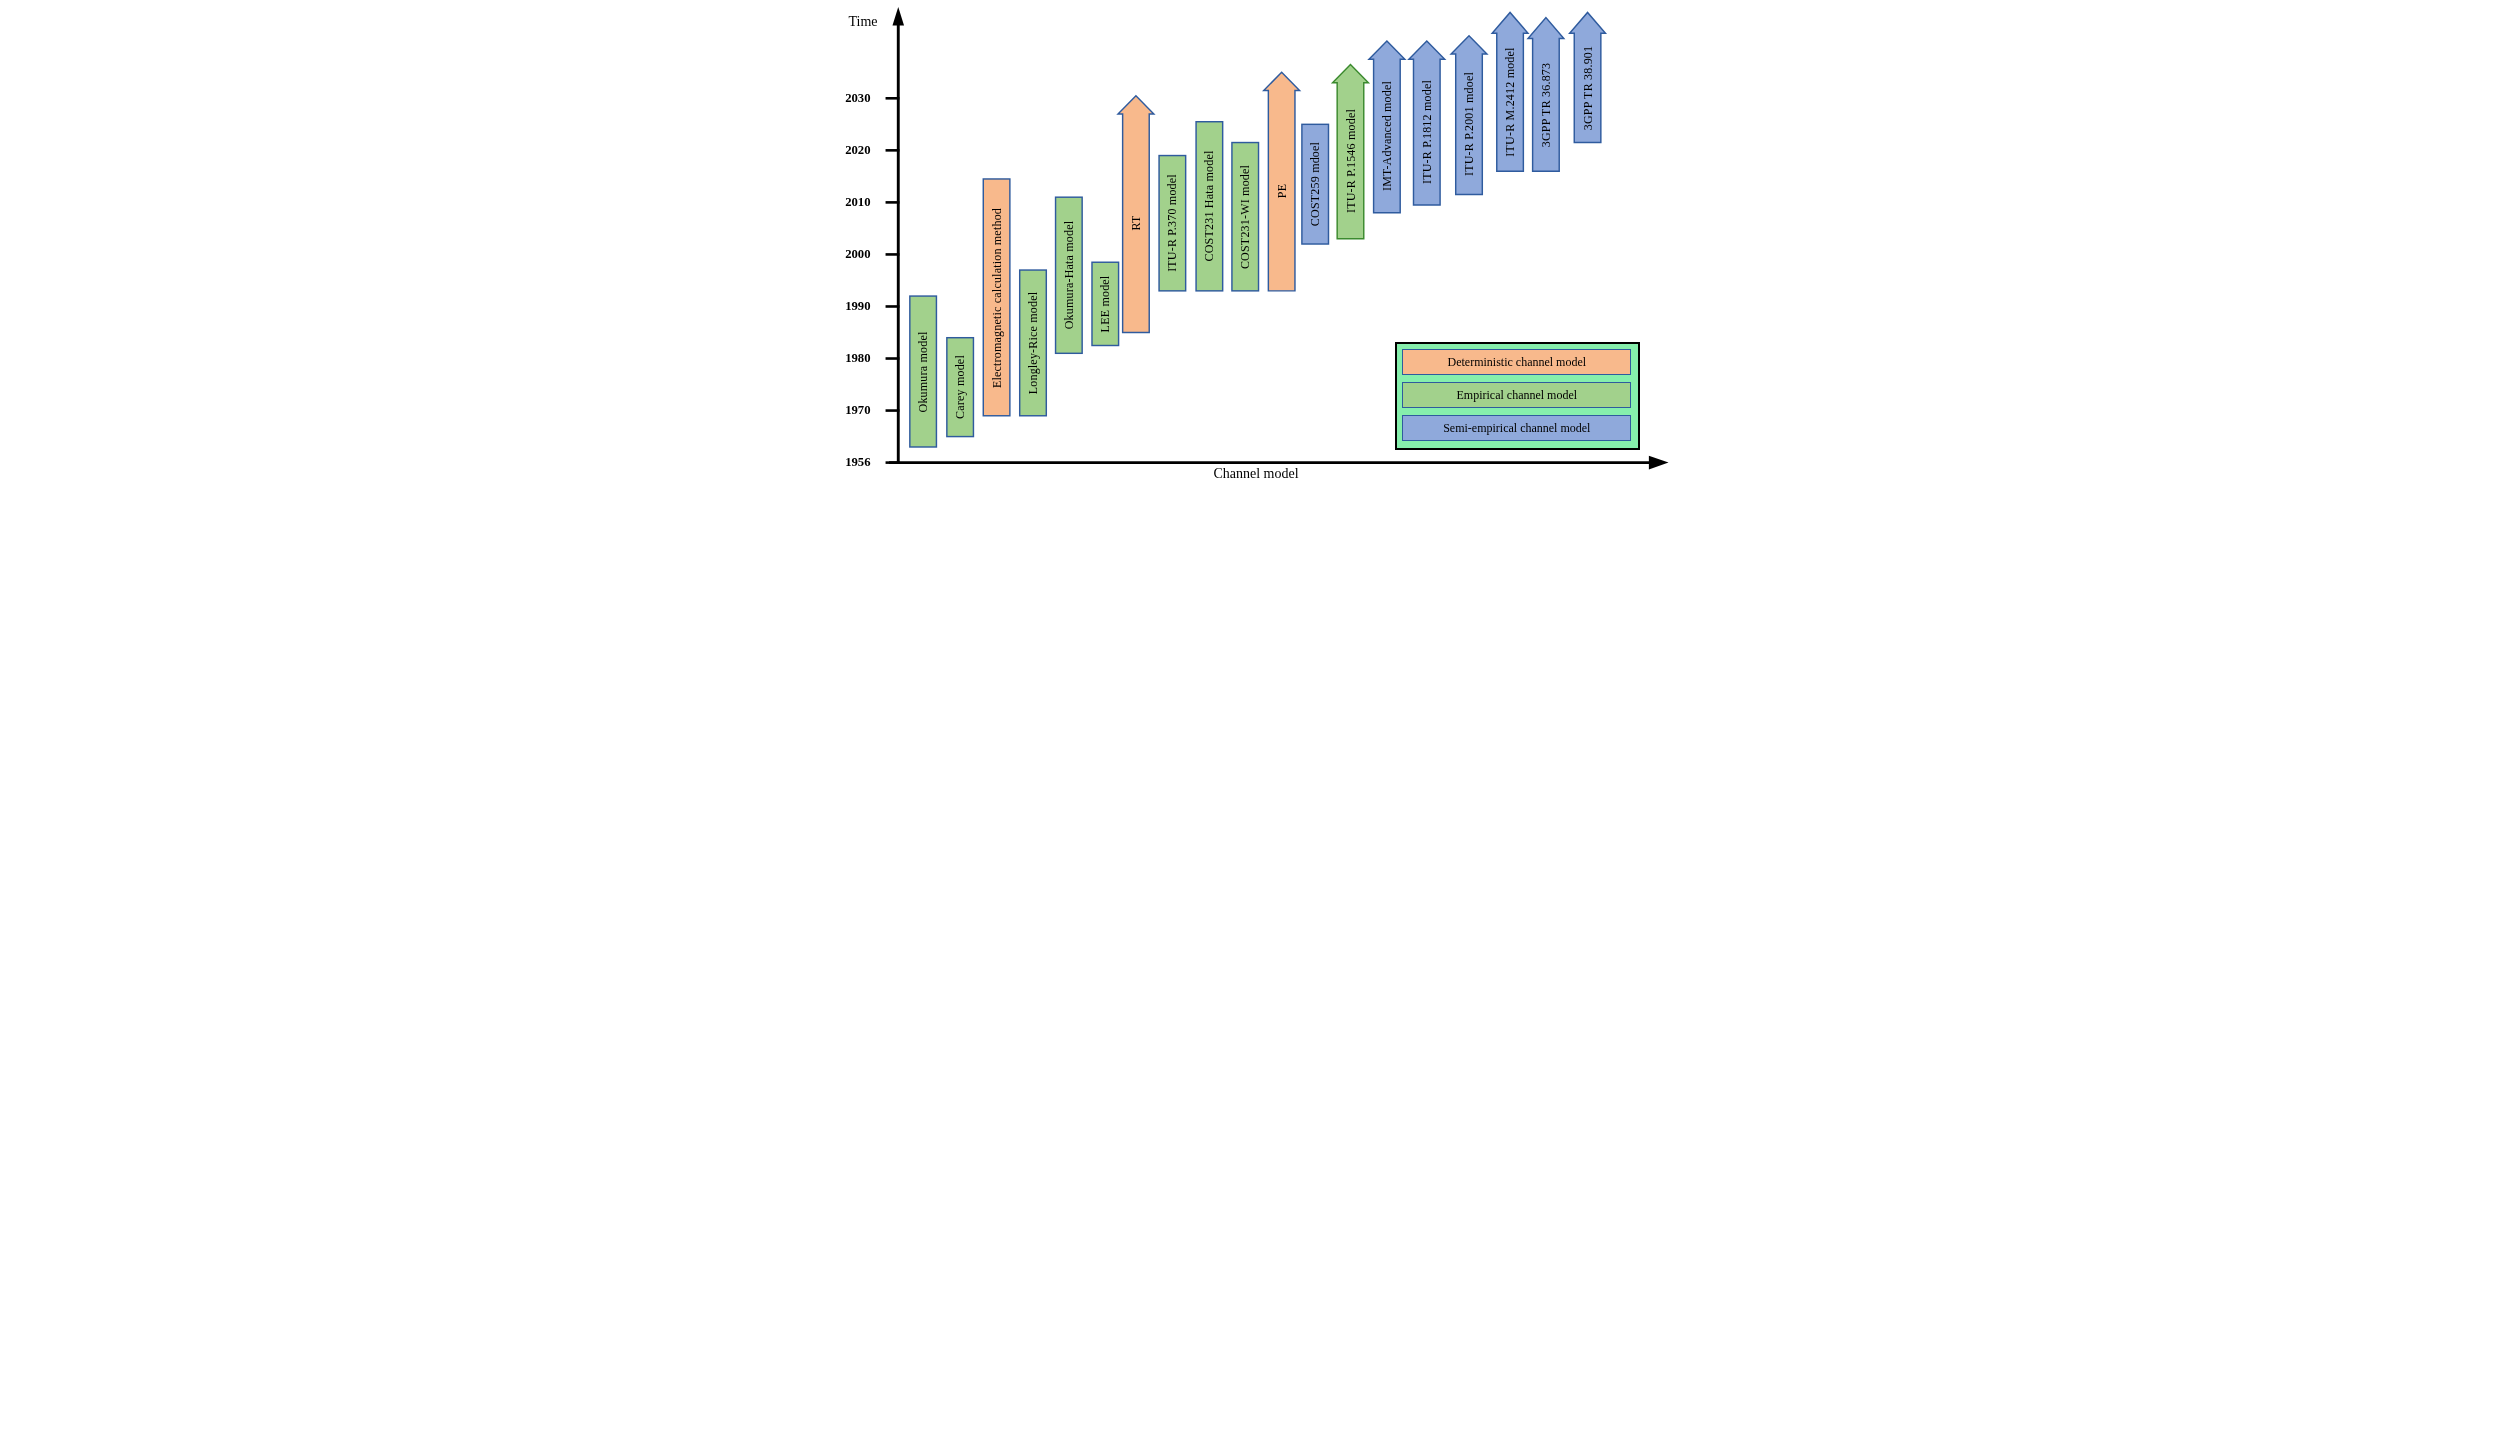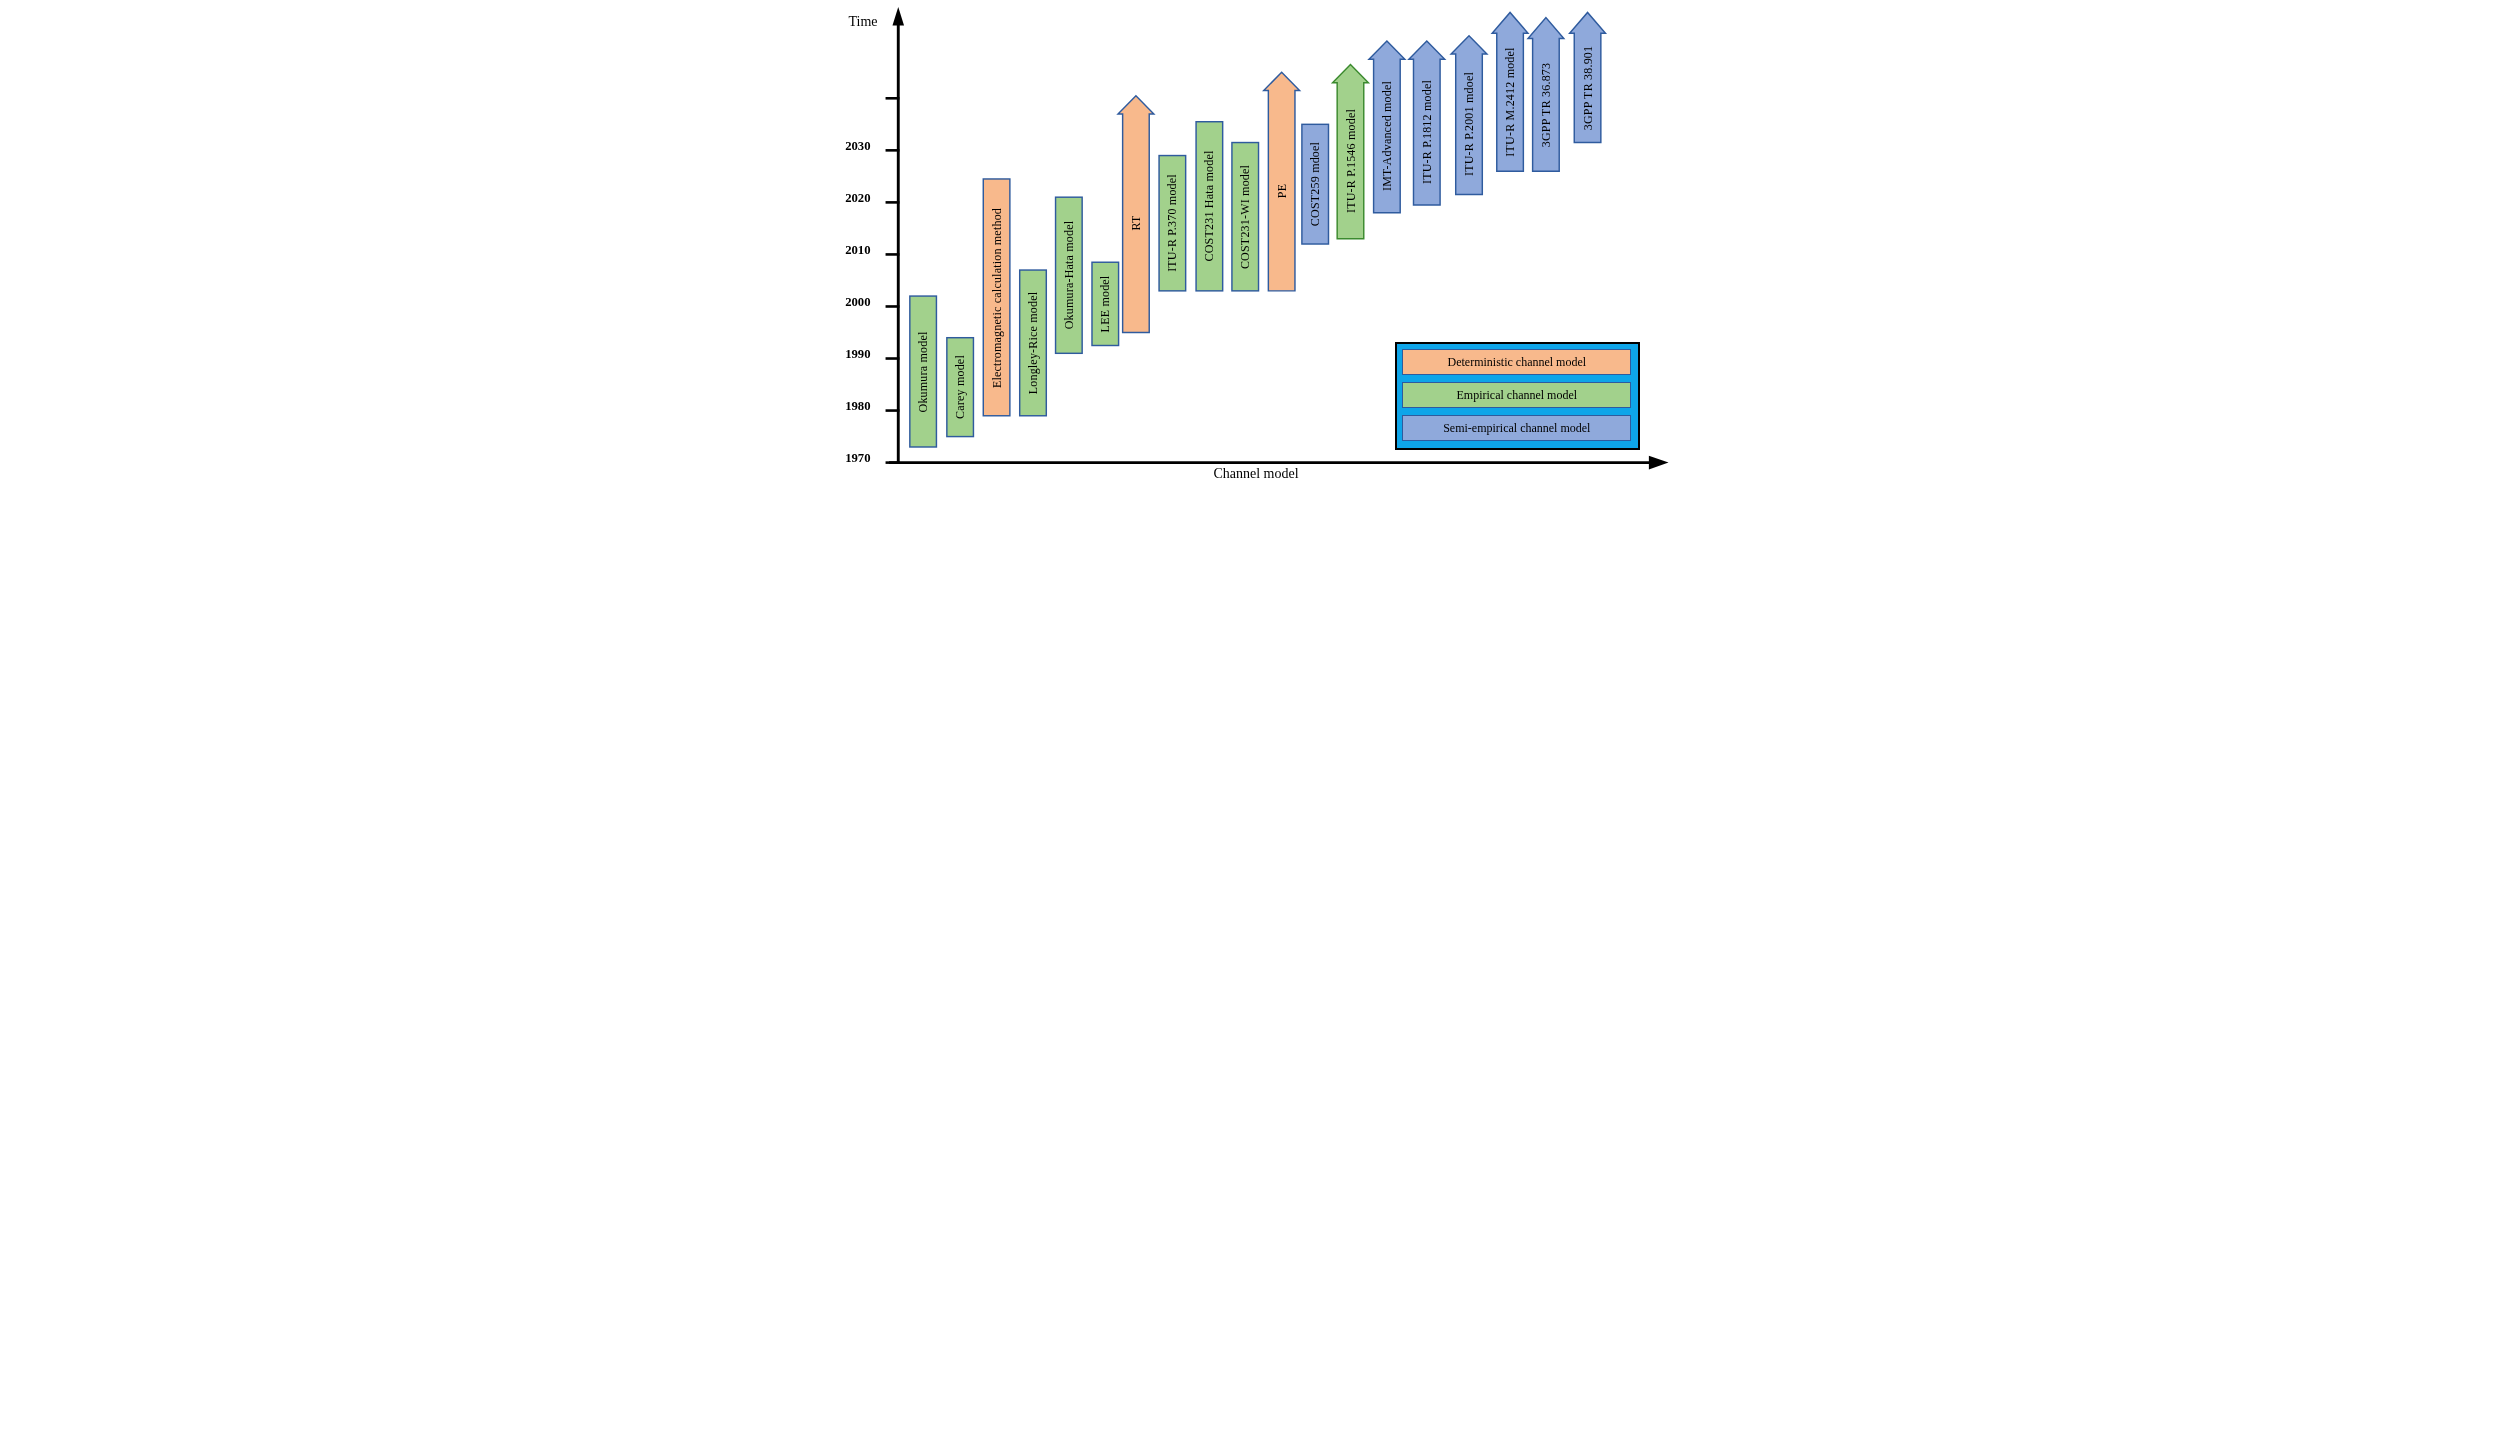--- a/index.html
+++ b/index.html
@@ -23,38 +23,37 @@
   #x-axis-title{left:0;top:466px;width:837px;text-align:center;}
   .tick-label{
     position:absolute;
     left:0;width:33px;
     text-align:right;
     font-weight:bold;
     font-size:12.7px;
     color:#000;
     line-height:17.4px;
     white-space:nowrap;
-    margin-top:48px;
   }
   .bar-label{
     position:absolute;
     transform:translate(-50%,-50%) rotate(-90deg);
     transform-origin:center center;
     font-size:12px;
     color:#000;
     white-space:nowrap;
     letter-spacing:0.2px;
   }
   .legend{
     position:absolute;
     left:557px;top:342px;
     width:245px;height:108px;
     border:2.3px solid #000;
     box-sizing:border-box;
-    background:#0ea5e9;
+    background:#86efac;
   }
   .legend-item{
     position:absolute;
     left:5.8px;width:229px;height:26px;
     box-sizing:border-box;
     border:1.2px solid #2F5B9E;
     display:flex;align-items:center;justify-content:center;
     font-size:12px;
     color:#000;
     white-space:nowrap;

